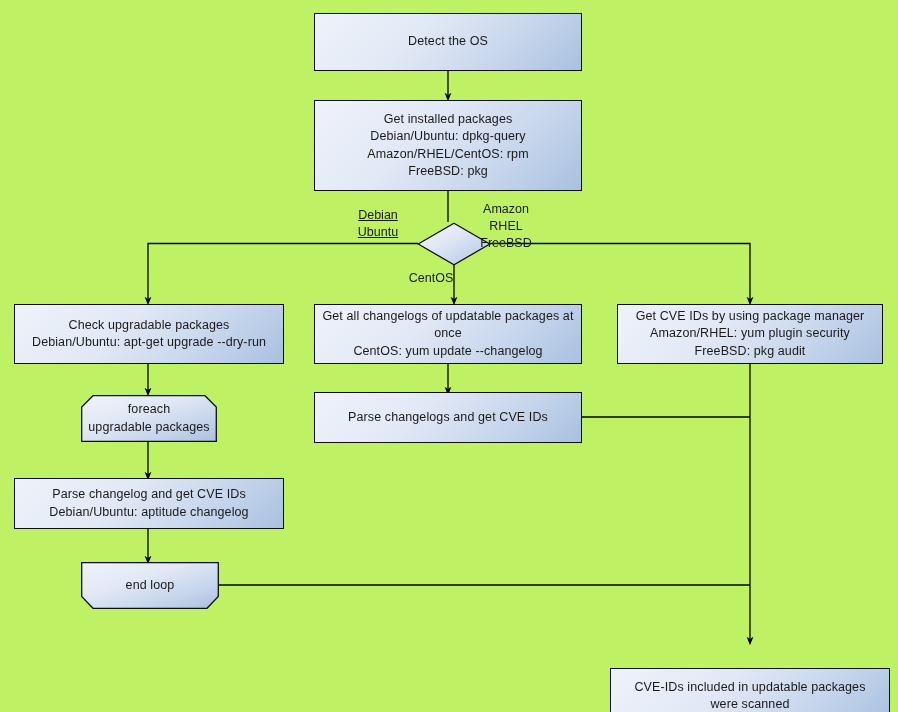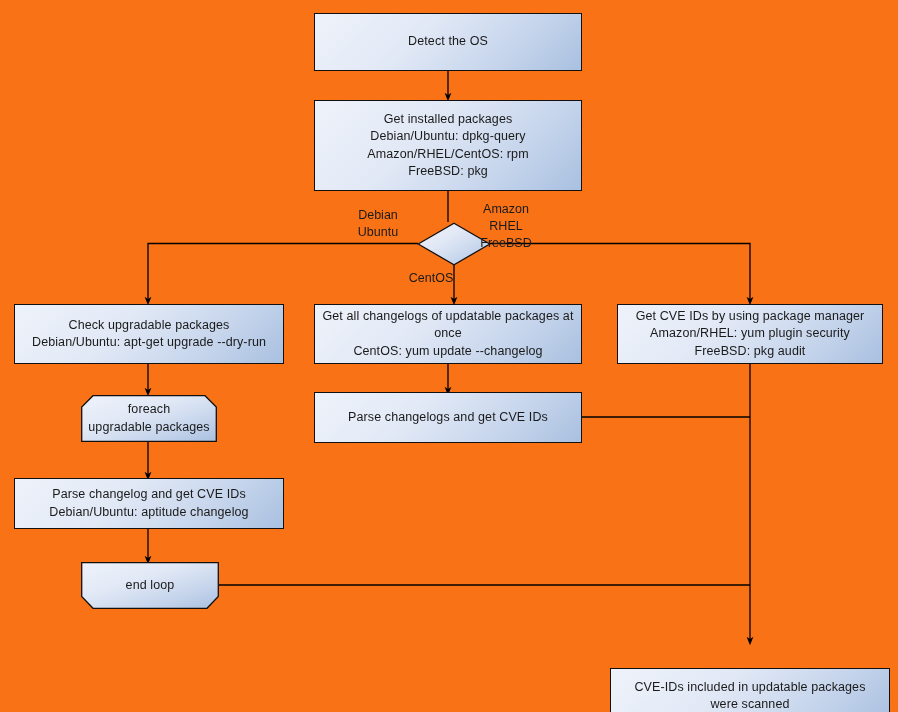--- a/index.html
+++ b/index.html
@@ -8,21 +8,21 @@
     padding: 0;
     background: #ffffff;
   }
   body {
     font-family: "Liberation Sans", "DejaVu Sans", sans-serif;
   }
   #canvas {
     position: relative;
     width: 898px;
     height: 712px;
-    background: #f97316;
+    background: #bef264;
     overflow: hidden;
   }
   svg#wires {
     position: absolute;
     left: 0;
     top: 0;
     width: 898px;
     height: 712px;
     pointer-events: none;
   }
@@ -132,21 +132,21 @@
           <stop offset="0%" stop-color="#eef2fa"></stop>
           <stop offset="38%" stop-color="#e2e9f6"></stop>
           <stop offset="72%" stop-color="#c6d5ec"></stop>
           <stop offset="100%" stop-color="#a9c0e0"></stop>
         </linearGradient>
       </defs>
       <polygon points="37,1.2 72.8,22 37,42.8 1.2,22" fill="url(#dg)" stroke="#101010" stroke-width="1.3"></polygon>
     </svg>
   </div>
 
-  <div class="edge-label lbl-left" style="left:341px; top:207px; width:74px;">Debian
+  <div class="edge-label lbl-left" style="left:341px; top:207px; width:74px;text-decoration:underline;">Debian
 Ubuntu</div>
 
   <div class="edge-label lbl-right" style="left:466px; top:193px; width:80px;margin-top:8px;">Amazon
 RHEL
 FreeBSD</div>
 
   <div class="edge-label" style="left:403px; top:270px; width:56px; text-align:center;">CentOS</div>
 
   <div class="node box" style="left:14px; top:304px; width:270px; height:60px;">
     <div class="node-label">Check upgradable packages

